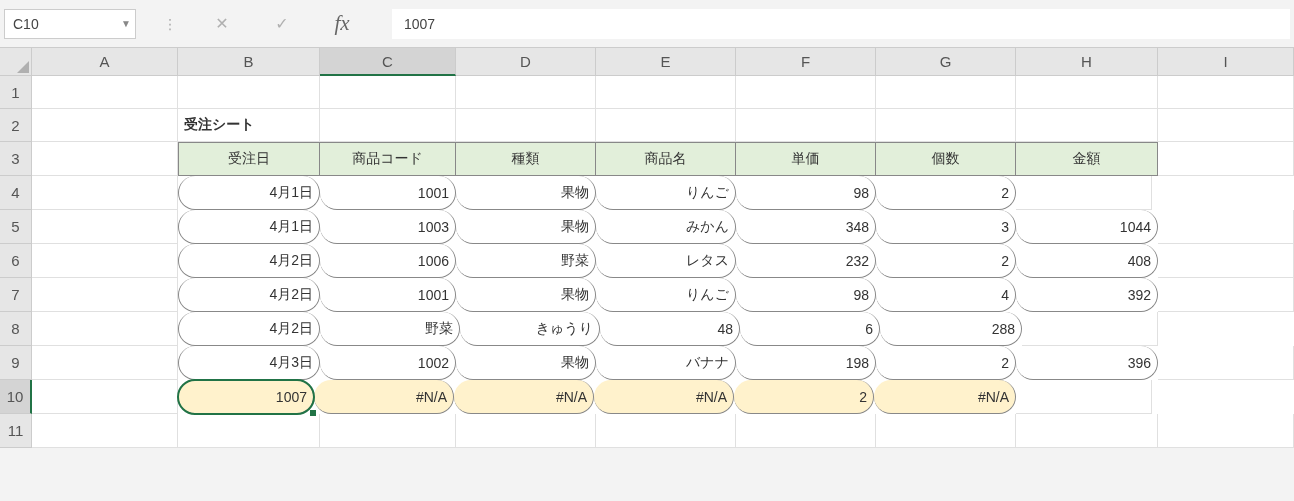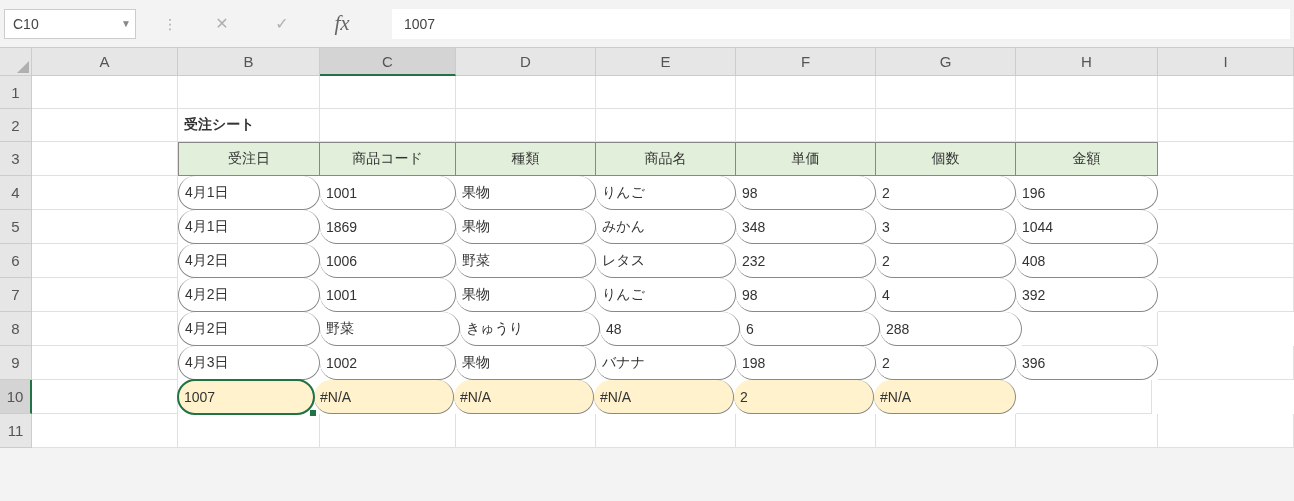--- a/index.html
+++ b/index.html
@@ -150,21 +150,21 @@
     .thead {
       background: #e2efda !important;
       justify-content: center;
     }
     .bordered {
       border-right: 1px solid #888;
       border-bottom: 1px solid #888;
     }
     .border-top { border-top: 1px solid #888; }
     .border-left { border-left: 1px solid #888; }
-    .ra { justify-content: flex-start; border-radius: 17px; }
+    .ra { justify-content: flex-end; border-radius: 17px; }
     .highlight { background: #fff2cc !important; }
     .active-cell {
       outline: 2px solid #217346;
       outline-offset: -1px;
       position: relative;
       z-index: 2;
     }
     .active-cell::after {
       content: "";
       position: absolute;
@@ -286,32 +286,29 @@
           </div>
           <div class="cell wE hrow bordered ra">
             <span>りんご</span>
           </div>
           <div class="cell wF hrow bordered ra">
             <span>98</span>
           </div>
           <div class="cell wG hrow bordered ra">
             <span>2</span>
           </div>
-          <div class="cell wH hrow bordered ra">
-            <span>196</span>
-          </div>
           <div class="cell wI hrow"></div>
         </div>
         <div class="row">
           <div class="cell wA hrow"></div>
           <div class="cell wB hrow bordered ra border-left">
             <span>4月1日</span>
           </div>
           <div class="cell wC hrow bordered ra">
-            <span>1869</span>
+            <span>1003</span>
           </div>
           <div class="cell wD hrow bordered ra">
             <span>果物</span>
           </div>
           <div class="cell wE hrow bordered ra">
             <span>みかん</span>
           </div>
           <div class="cell wF hrow bordered ra">
             <span>348</span>
           </div>

